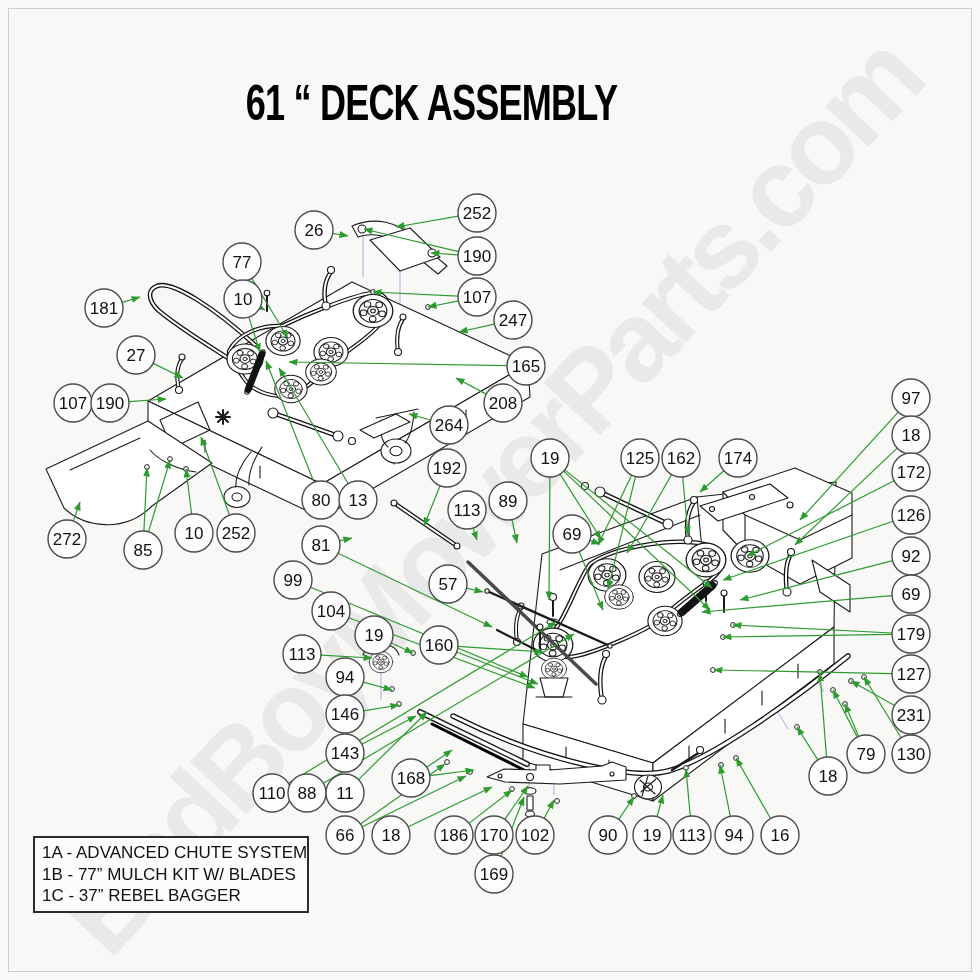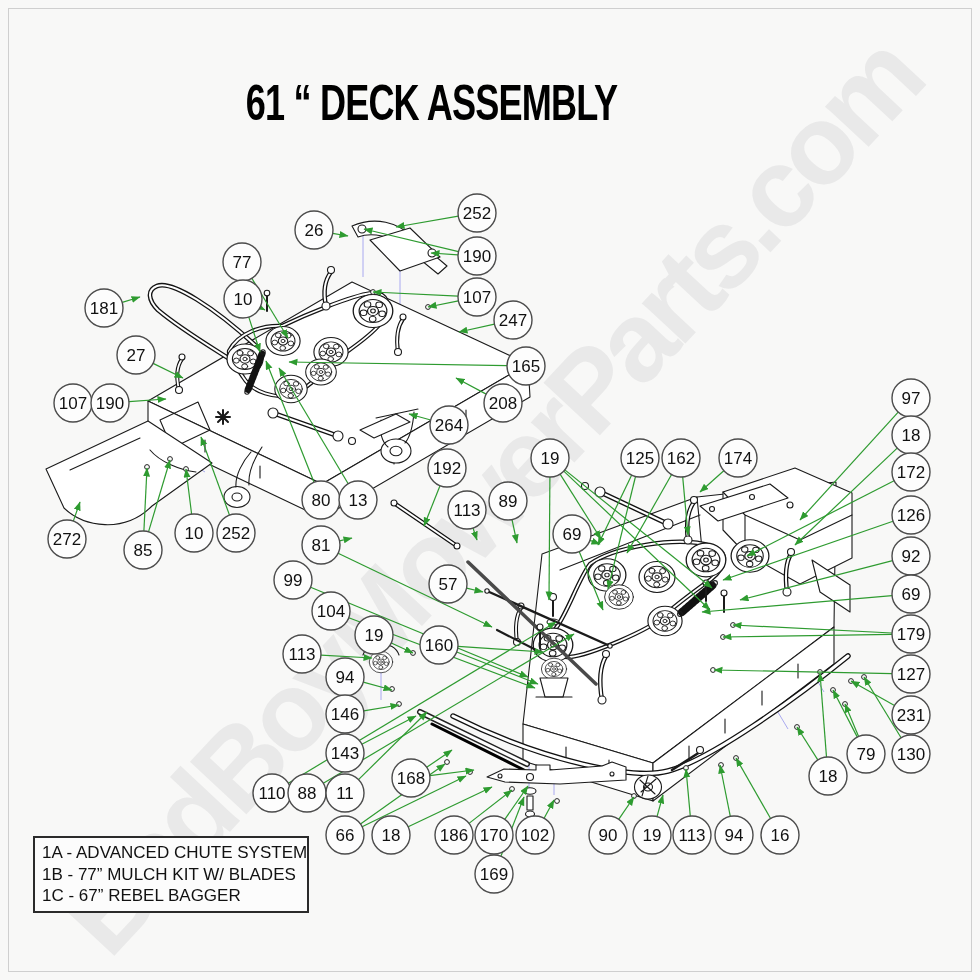--- a/index.html
+++ b/index.html
@@ -590,17 +590,17 @@
         <g>
           <circle cx="911" cy="754" r="19"></circle>
           <text x="911" y="760">130</text>
         </g>
       </g>
   </svg>
 
   <div class="legend">
     <div>1A - ADVANCED CHUTE SYSTEM</div>
     <div>1B - 77” MULCH KIT W/ BLADES</div>
-    <div>1C - 67” REBEL BAGGER</div>
+    <div>1C - 37” REBEL BAGGER</div>
   </div>
 
   <div class="frame"></div>
 </div>
 
 </body></html>

